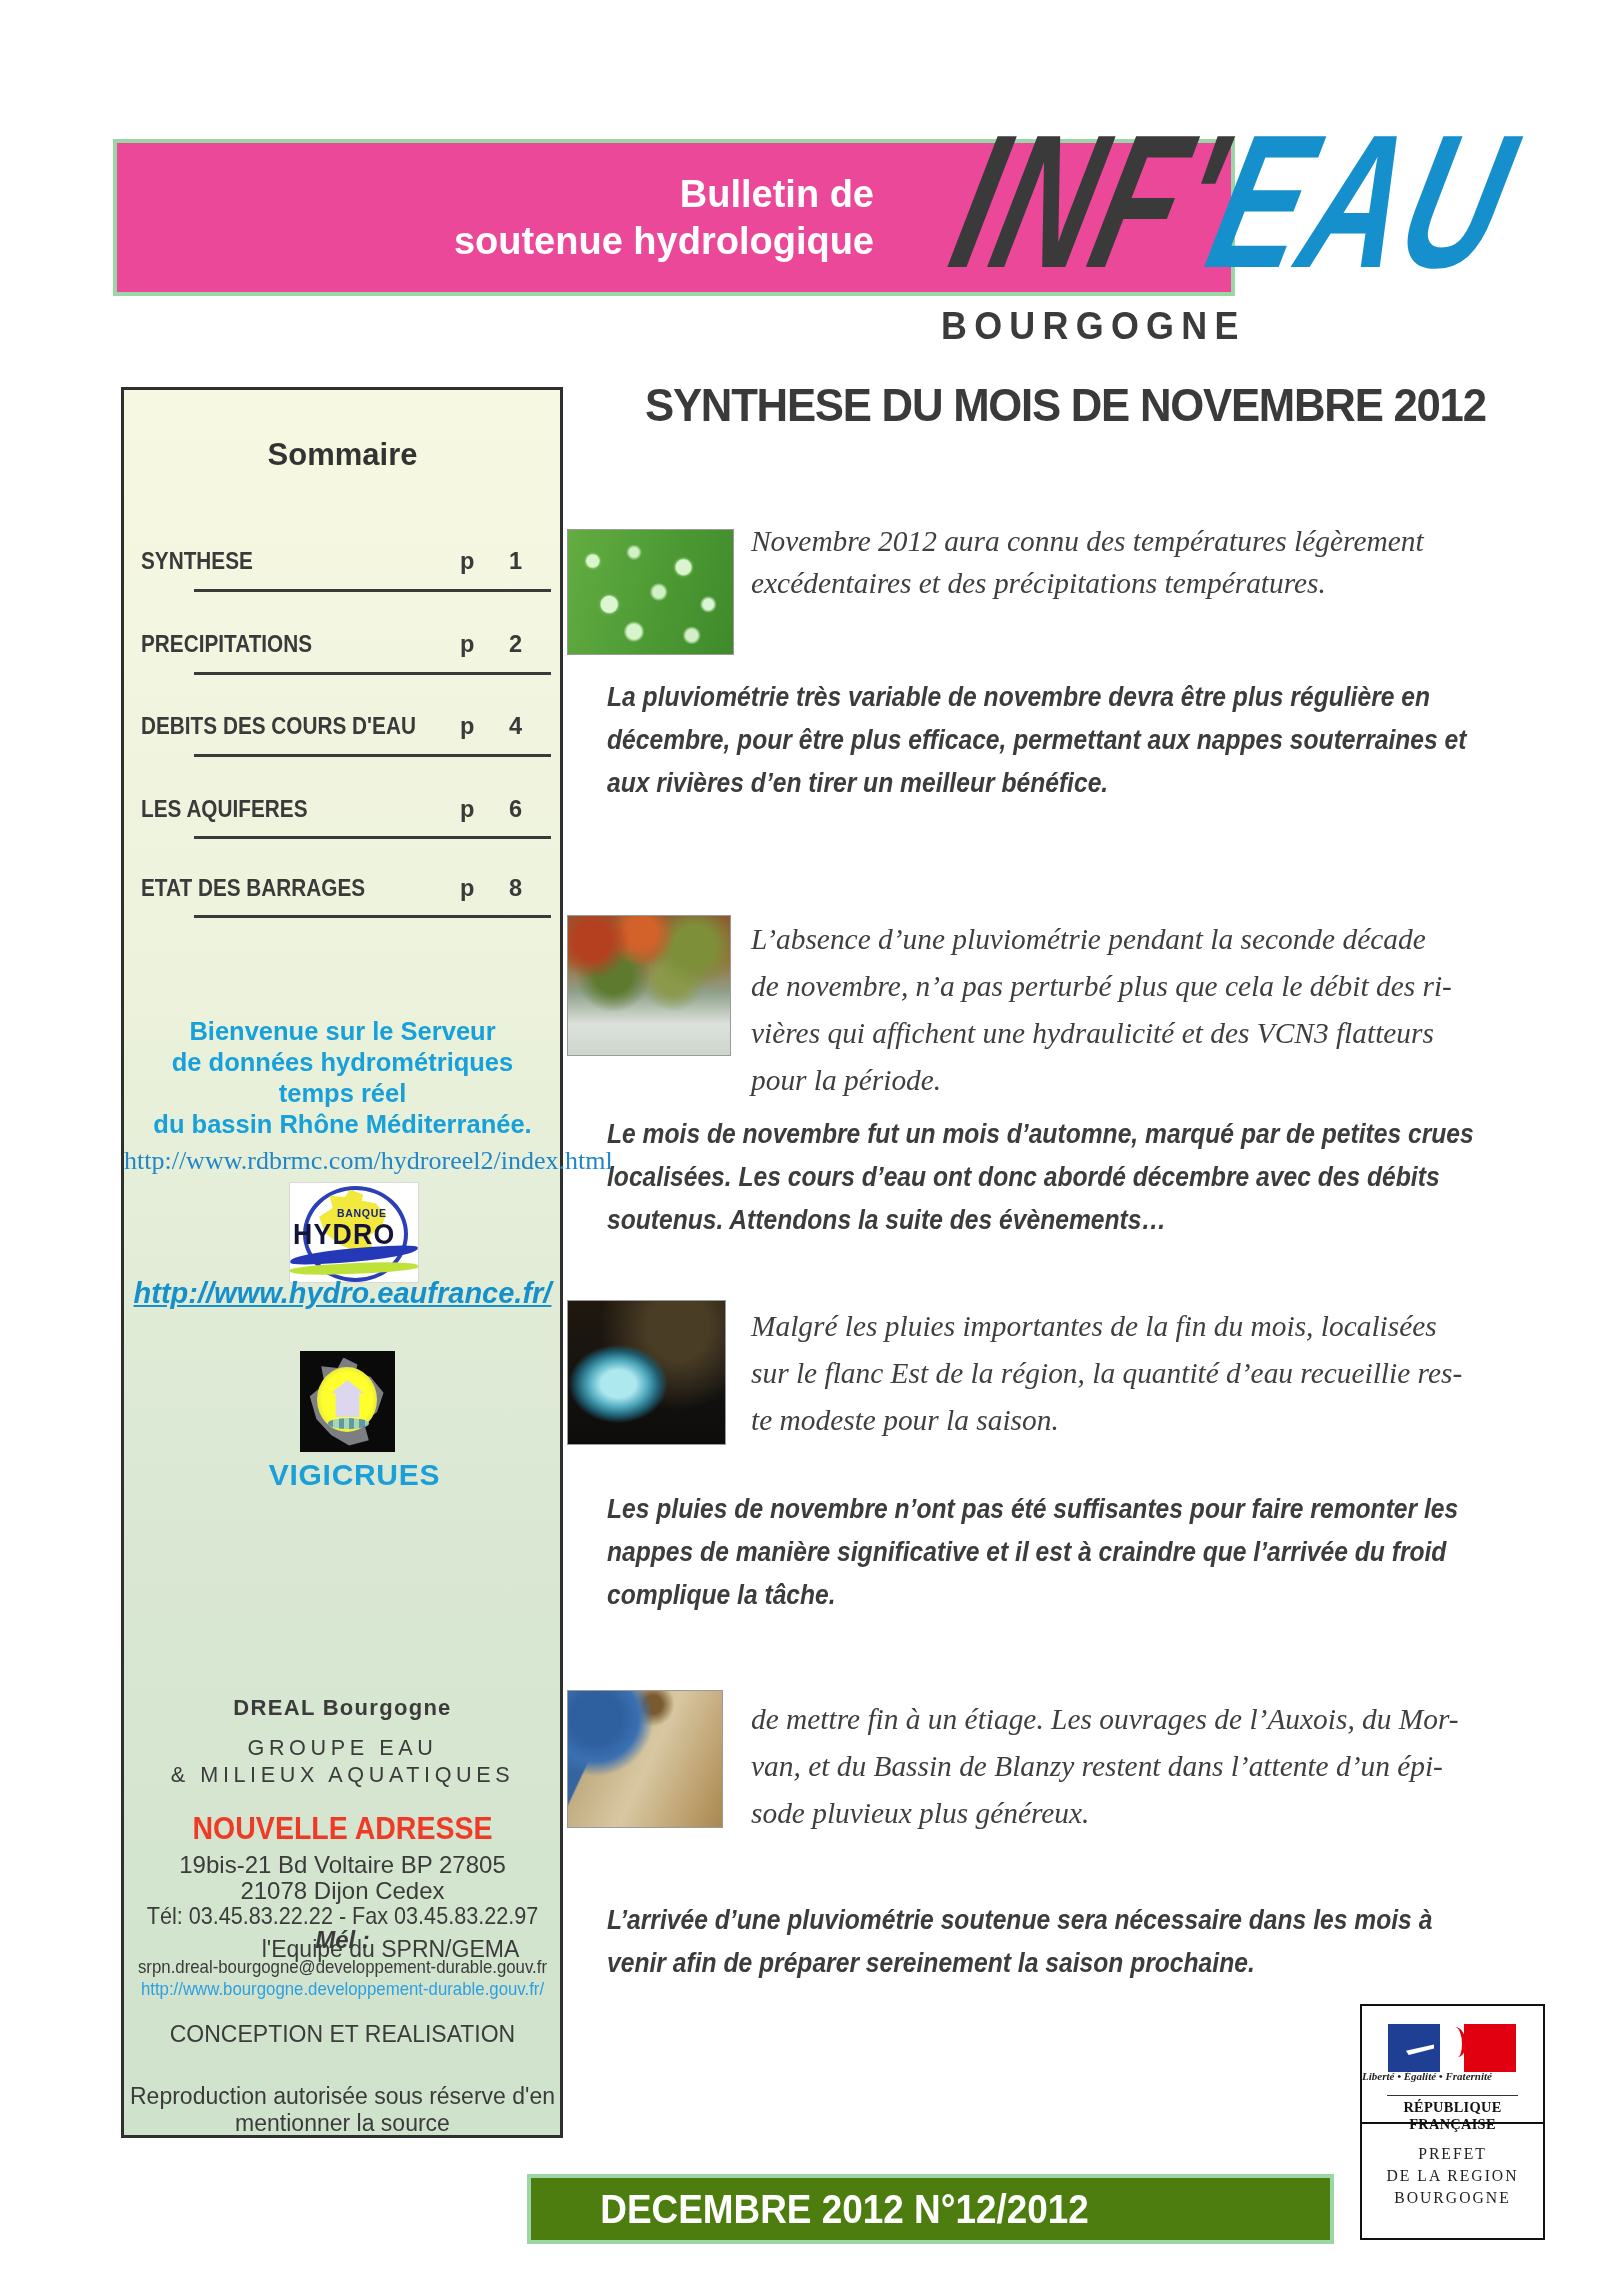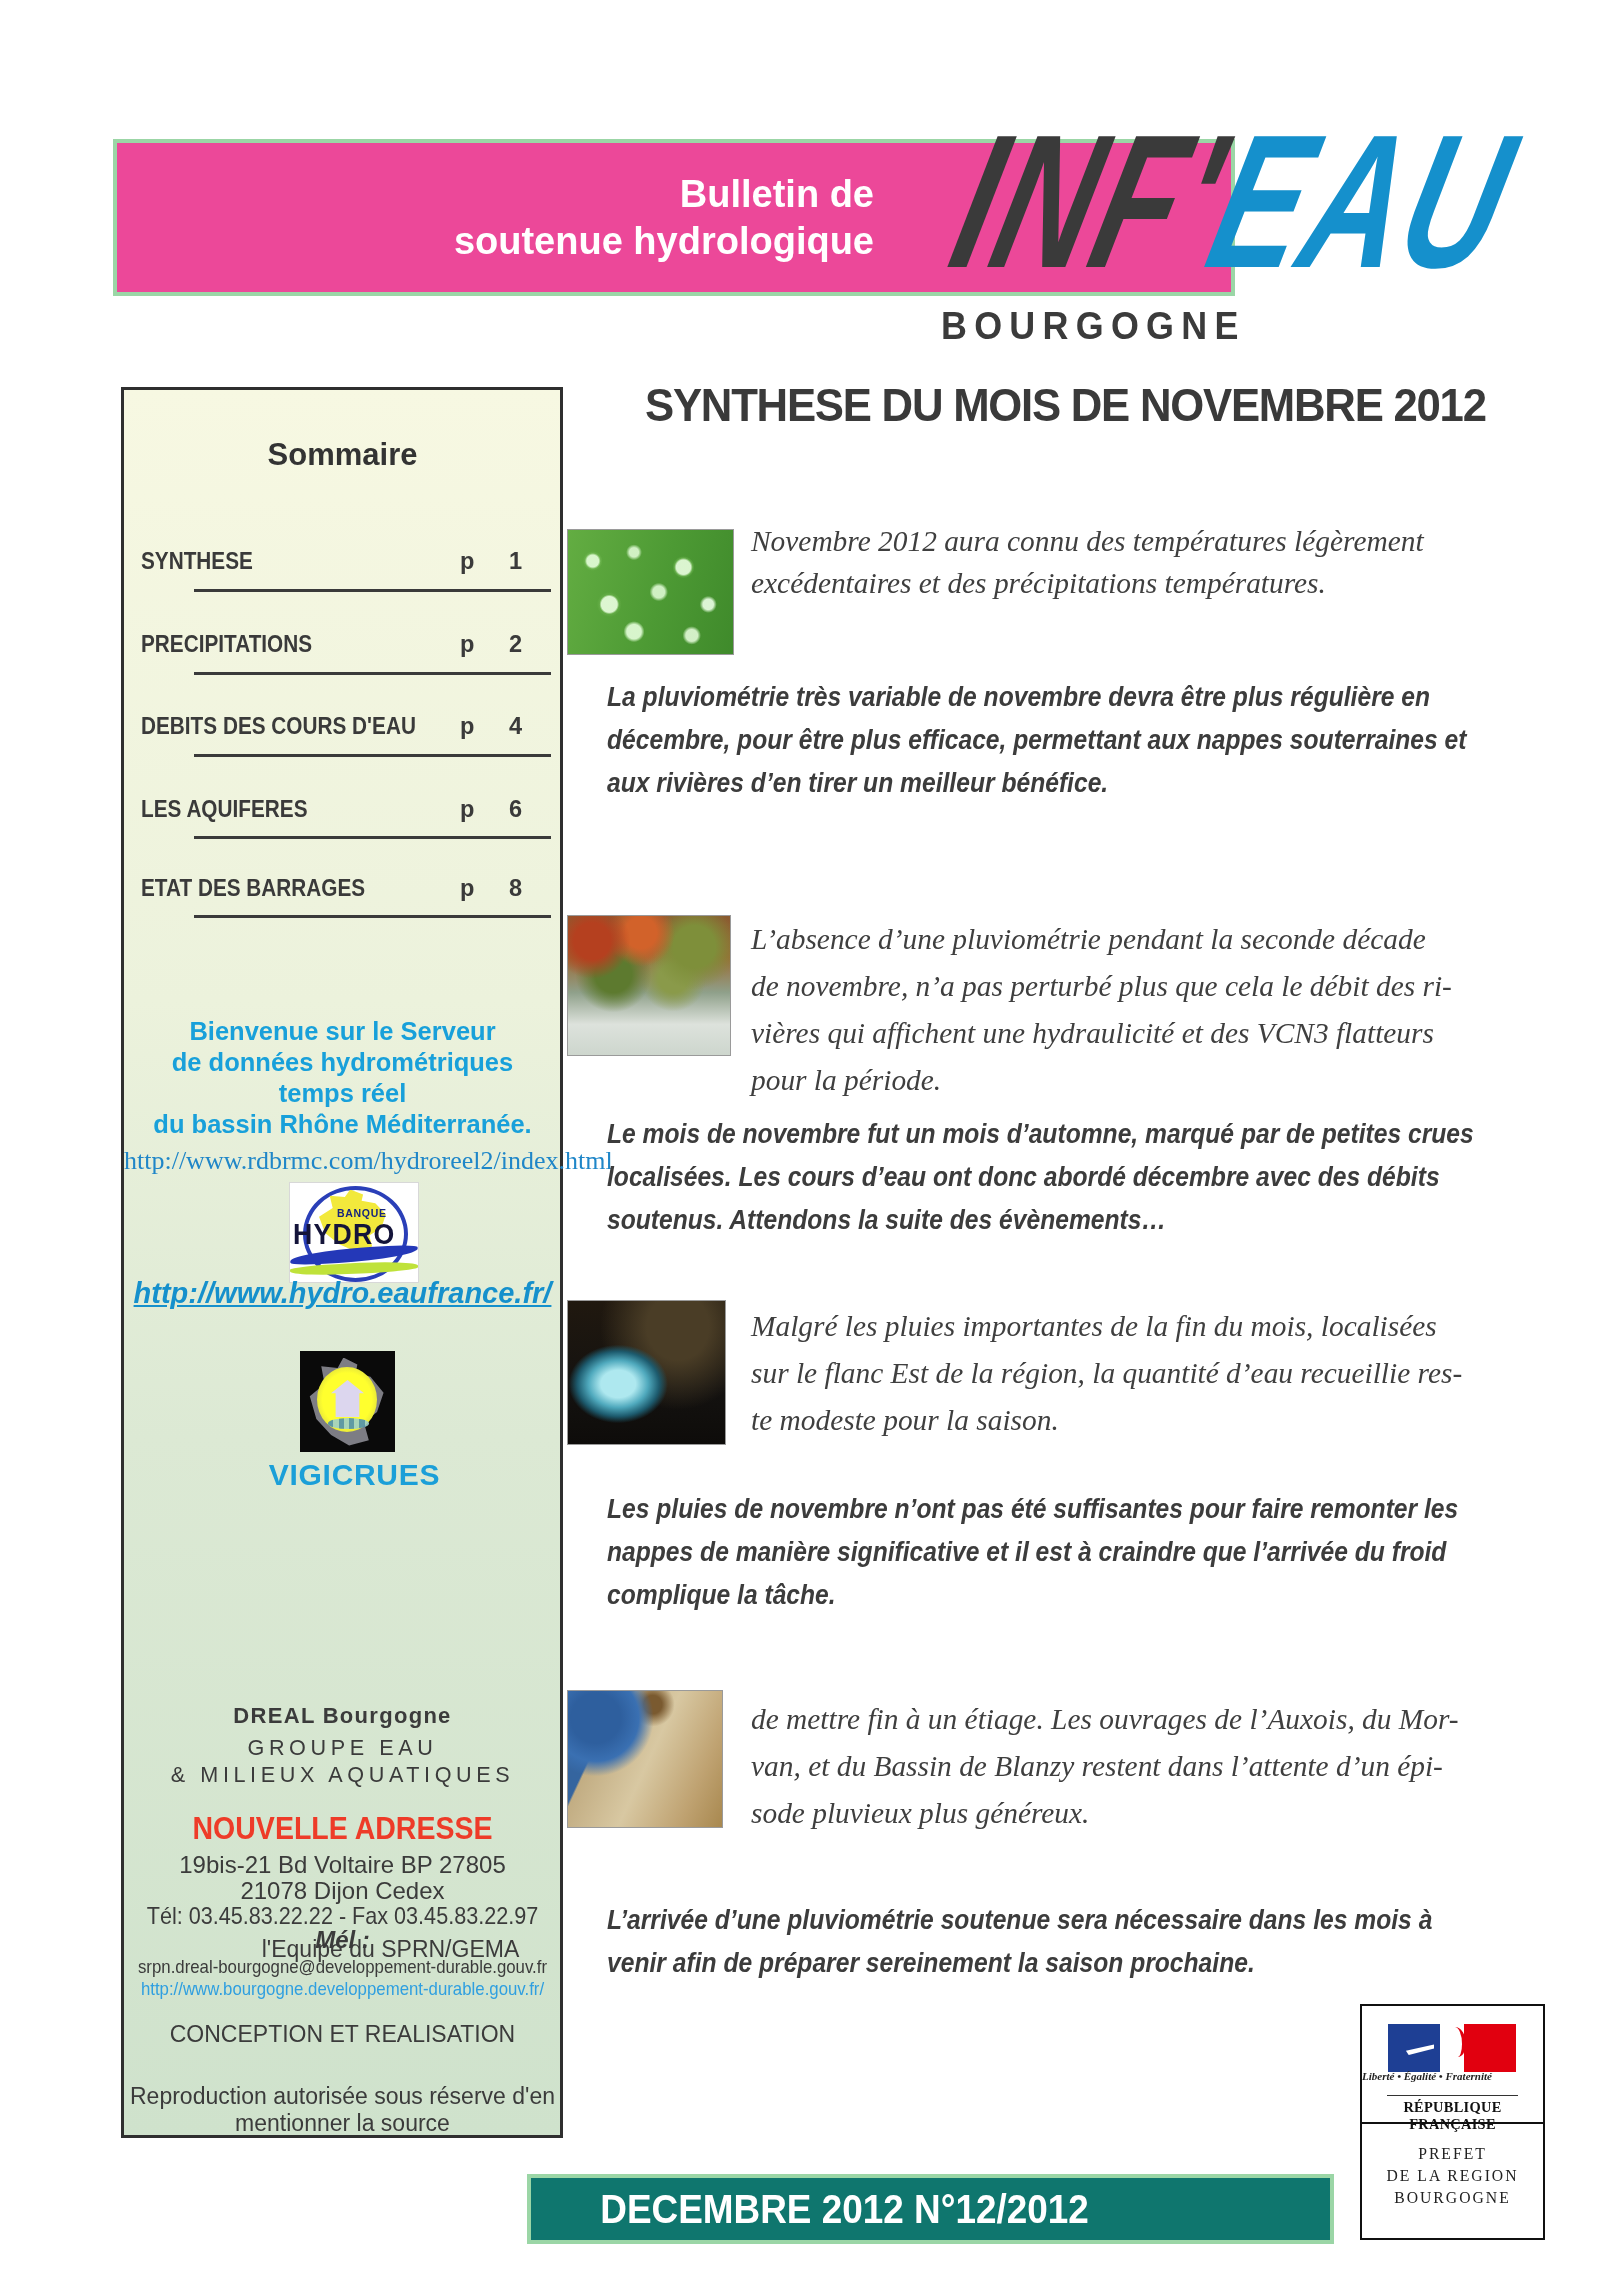--- a/index.html
+++ b/index.html
@@ -106,21 +106,21 @@
       clip-path:polygon(45% 0,62% 8%,60% 18%,78% 22%,94% 40%,86% 62%,70% 74%,76% 94%,52% 100%,30% 88%,12% 70%,4% 44%,22% 30%,18% 10%,38% 12%);}
   .vigi-halo{position:absolute;left:17px;top:15.7px;width:60px;height:65px;border-radius:50%;
       background:radial-gradient(ellipse,#ffff2e 0 58%,#e8e83a 72%,rgba(0,0,0,0) 74%);}
   .vigi-house{position:absolute;left:31px;top:29px;width:33px;height:37px;background:#dcd6ee;
       clip-path:polygon(50% 0,100% 36%,86% 36%,86% 100%,14% 100%,14% 36%,0 36%);
       filter:drop-shadow(0 0 2px #1a1a1a);}
   .vigi-wave{position:absolute;left:27.5px;top:67px;width:41px;height:10.5px;border-radius:50%;
       background:repeating-linear-gradient(90deg,#4e8fb0 0 5.2px,#9fd0c8 5.2px 10.5px);opacity:.9;}
 
   
-  .footer-banner{left:527px;top:2174px;width:799px;height:62px;background:#0f766e;
+  .footer-banner{left:527px;top:2174px;width:799px;height:62px;background:#4d7c0f;
                  border:4.6px solid #9bd6a6;display:flex;align-items:center;}
   .footer-text{color:#ffffff;font-size:41px;font-weight:bold;padding-left:77px;white-space:nowrap;
                transform:scaleX(0.90);transform-origin:left center;}
 
   
   .rf-box{left:1360px;top:2004px;width:181px;height:232px;background:#ffffff;border:2.6px solid #101010;}
   .rf-top{position:absolute;left:0;top:0;width:100%;height:116px;border-bottom:2.6px solid #101010;}
   .marianne{position:absolute;left:26px;top:18.3px;width:128px;height:48px;background:#ffffff;}
   .mar-blue{position:absolute;left:0;top:0;width:41%;height:100%;background:#1e3f94;}
   .mar-red{position:absolute;right:0;top:0;width:41%;height:100%;background:#e1000f;}
@@ -212,21 +212,21 @@
   <div class="abs hydro-link" style="top:1277px;">http://www.hydro.eaufrance.fr/</div>
 
   <div class="abs vigi-box">
     <div class="vigi-france"></div>
     <div class="vigi-halo"></div>
     <div class="vigi-house"></div>
     <div class="vigi-wave"></div>
   </div>
   <div class="abs vigicrues-word" style="top:1458px;padding-left:12px;">VIGICRUES</div>
 
-  <div class="abs side-center org-name" style="top:1695px;margin-top:8px;">DREAL Bourgogne</div>
+  <div class="abs side-center org-name" style="top:1695px;">DREAL Bourgogne</div>
   <div class="abs side-center org-group" style="top:1735px;">GROUPE EAU</div>
   <div class="abs side-center org-group" style="top:1762px;">&amp; MILIEUX AQUATIQUES</div>
   <div class="abs side-center new-address" style="top:1811px;">NOUVELLE ADRESSE</div>
   <div class="abs side-center addr" style="top:1851px;">19bis-21 Bd Voltaire BP 27805</div>
   <div class="abs side-center addr" style="top:1877px;">21078 Dijon Cedex</div>
   <div class="abs side-center addr-wide" style="top:1902px;">Tél: 03.45.83.22.22 - Fax 03.45.83.22.97</div>
   <div class="abs side-center mel" style="top:1926px;">Mél :</div>
   <div class="abs side-center email-line" style="top:1957px;">srpn.dreal-bourgogne@developpement-durable.gouv.fr</div>
   <div class="abs side-center site-line" style="top:1979px;">http://www.bourgogne.developpement-durable.gouv.fr/</div>
   <div class="abs side-center conception" style="top:2021px;">CONCEPTION ET REALISATION</div>

